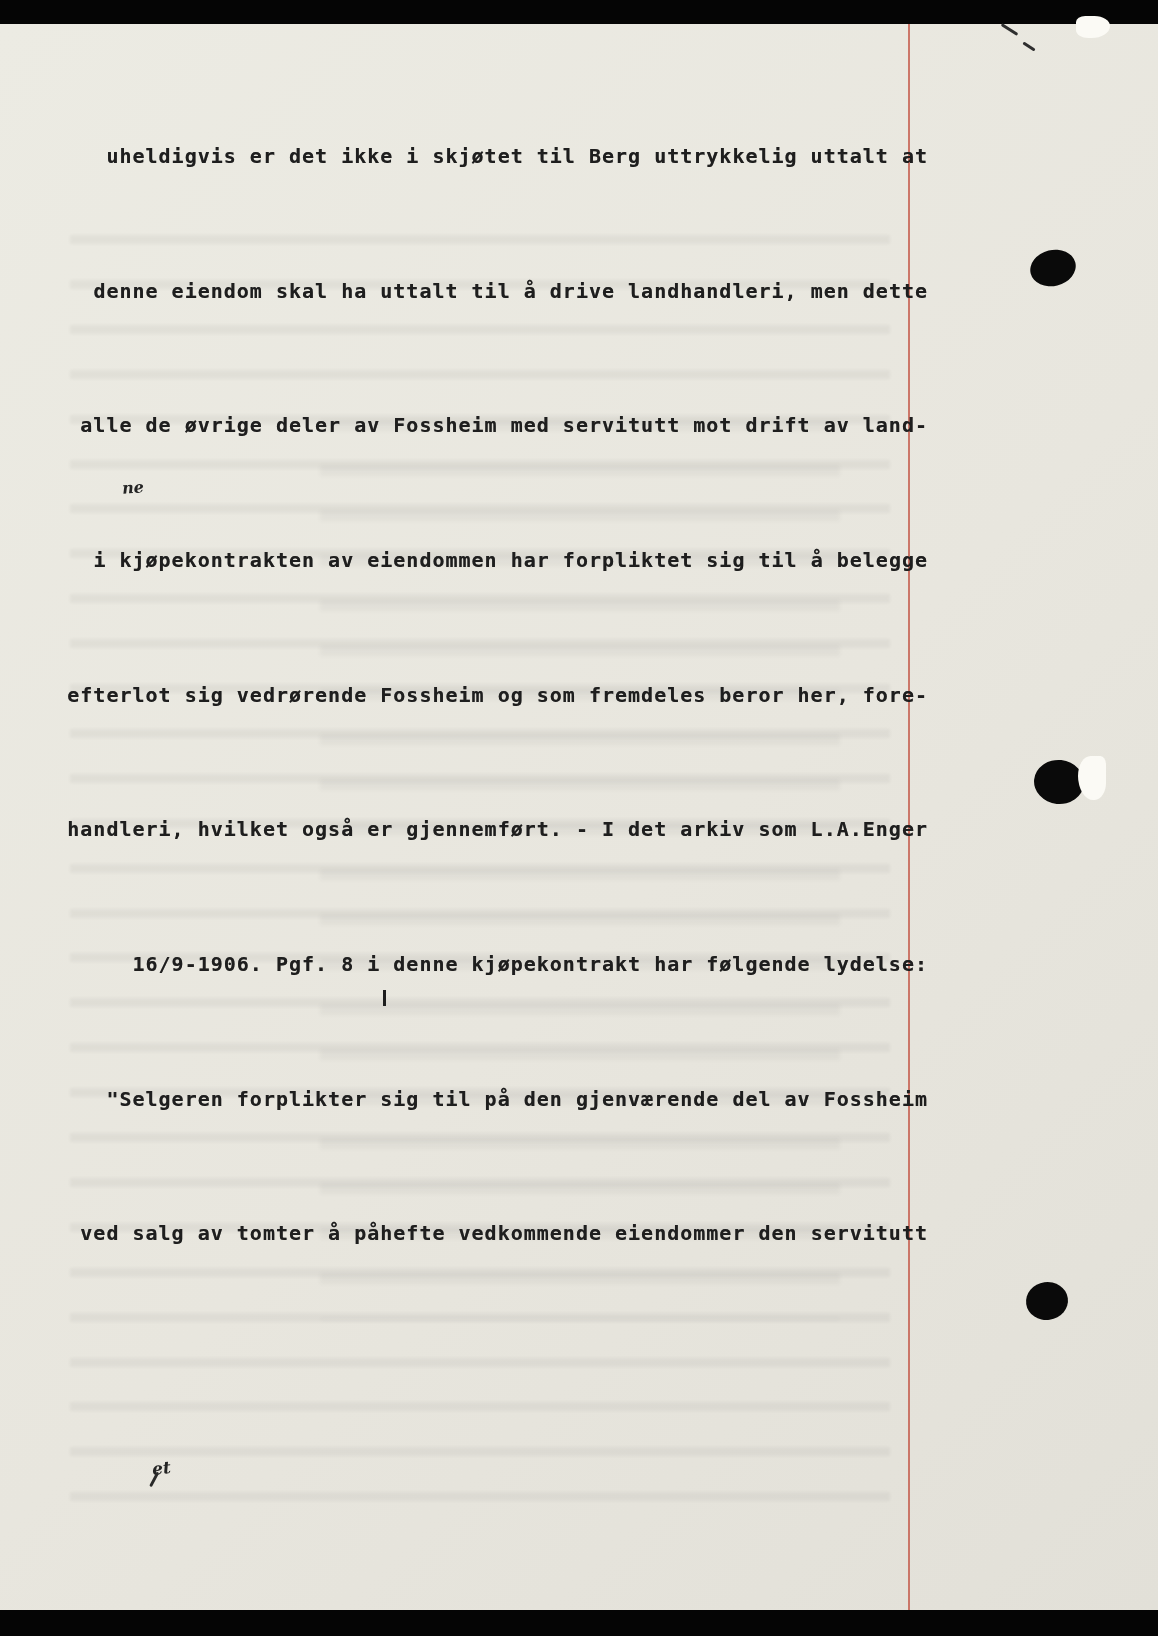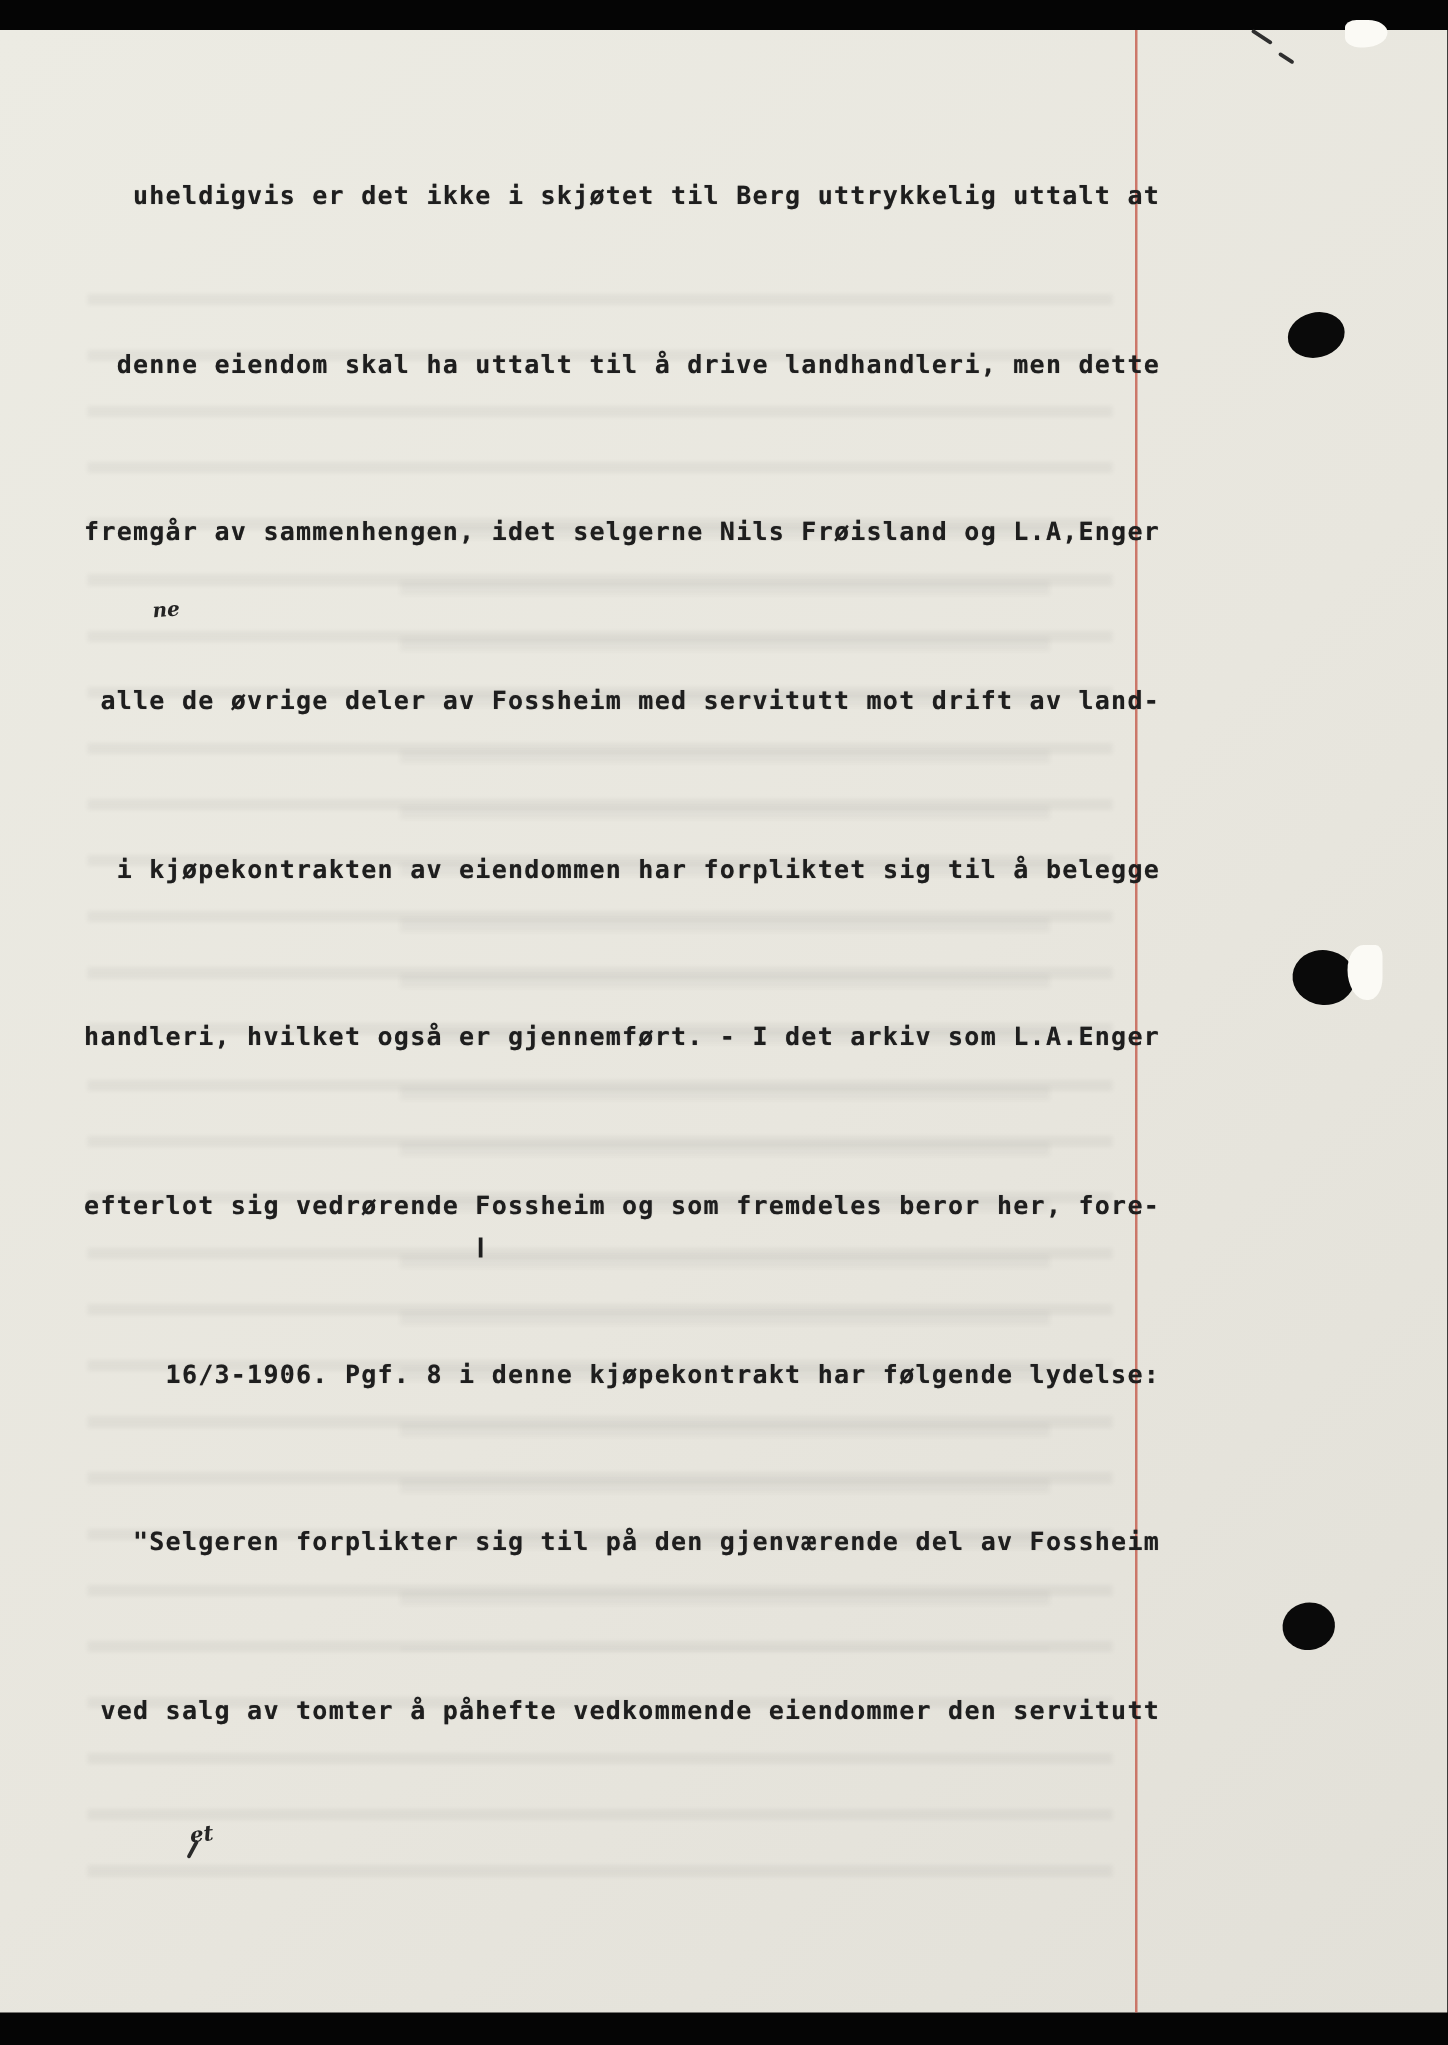--- a/index.html
+++ b/index.html
@@ -73,26 +73,25 @@
 <div class="paper"></div>
 
 <div class="bleed"></div>
 <div class="bleed2"></div>
 
 <div class="margin-line"></div>
 
 <div class="textblock">
   <div class="tline">uheldigvis er det ikke i skjøtet til Berg uttrykkelig uttalt at</div>
   <div class="tline">denne eiendom skal ha uttalt til å drive landhandleri, men dette</div>
-  <div class="tline">fremgår av sammenhengen, idet selgerne Nils Frøisland og L.A,Enger</div>
   <div class="tline">alle de øvrige deler av Fossheim med servitutt mot drift av land-</div>
   <div class="tline">i kjøpekontrakten av eiendommen har forpliktet sig til å belegge</div>
+  <div class="tline">efterlot sig vedrørende Fossheim og som fremdeles beror her, fore-</div>
   <div class="tline">handleri, hvilket også er gjennemført. - I det arkiv som L.A.Enger</div>
-  <div class="tline">efterlot sig vedrørende Fossheim og som fremdeles beror her, fore-</div>
-  <div class="tline">16/3-1906. Pgf. 8 i denne kjøpekontrakt har følgende lydelse:</div>
+  <div class="tline">16/9-1906. Pgf. 8 i denne kjøpekontrakt har følgende lydelse:</div>
   <div class="tline">"Selgeren forplikter sig til på den gjenværende del av Fossheim</div>
   <div class="tline">ved salg av tomter å påhefte vedkommende eiendommer den servitutt</div>
   
   
   
   
   
   
   
   

